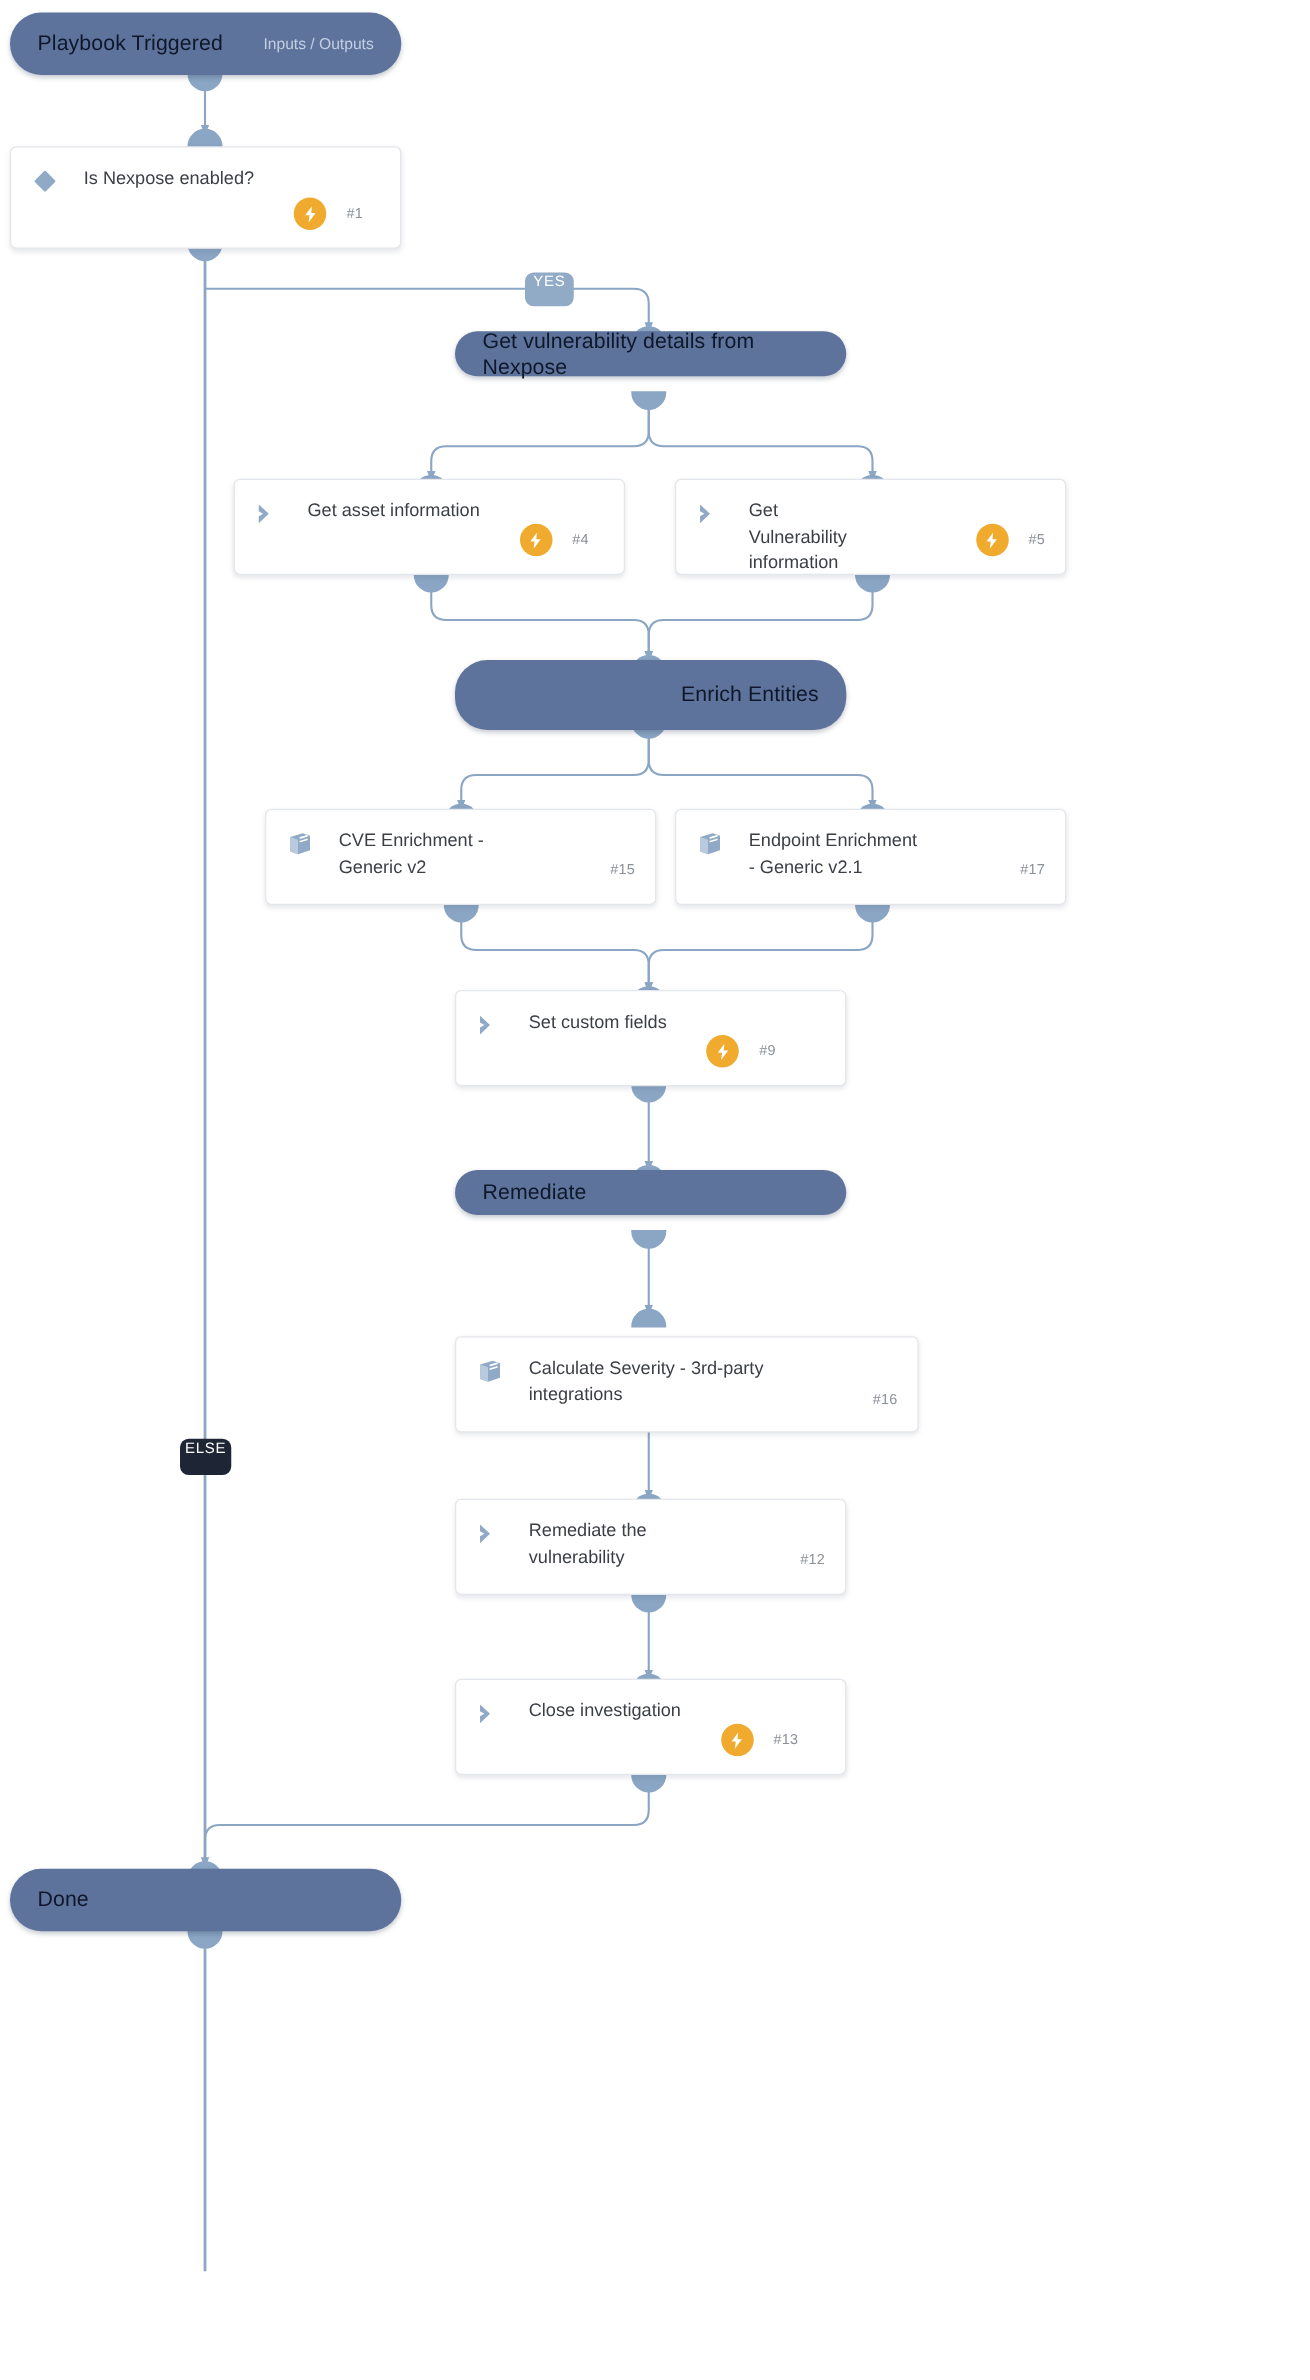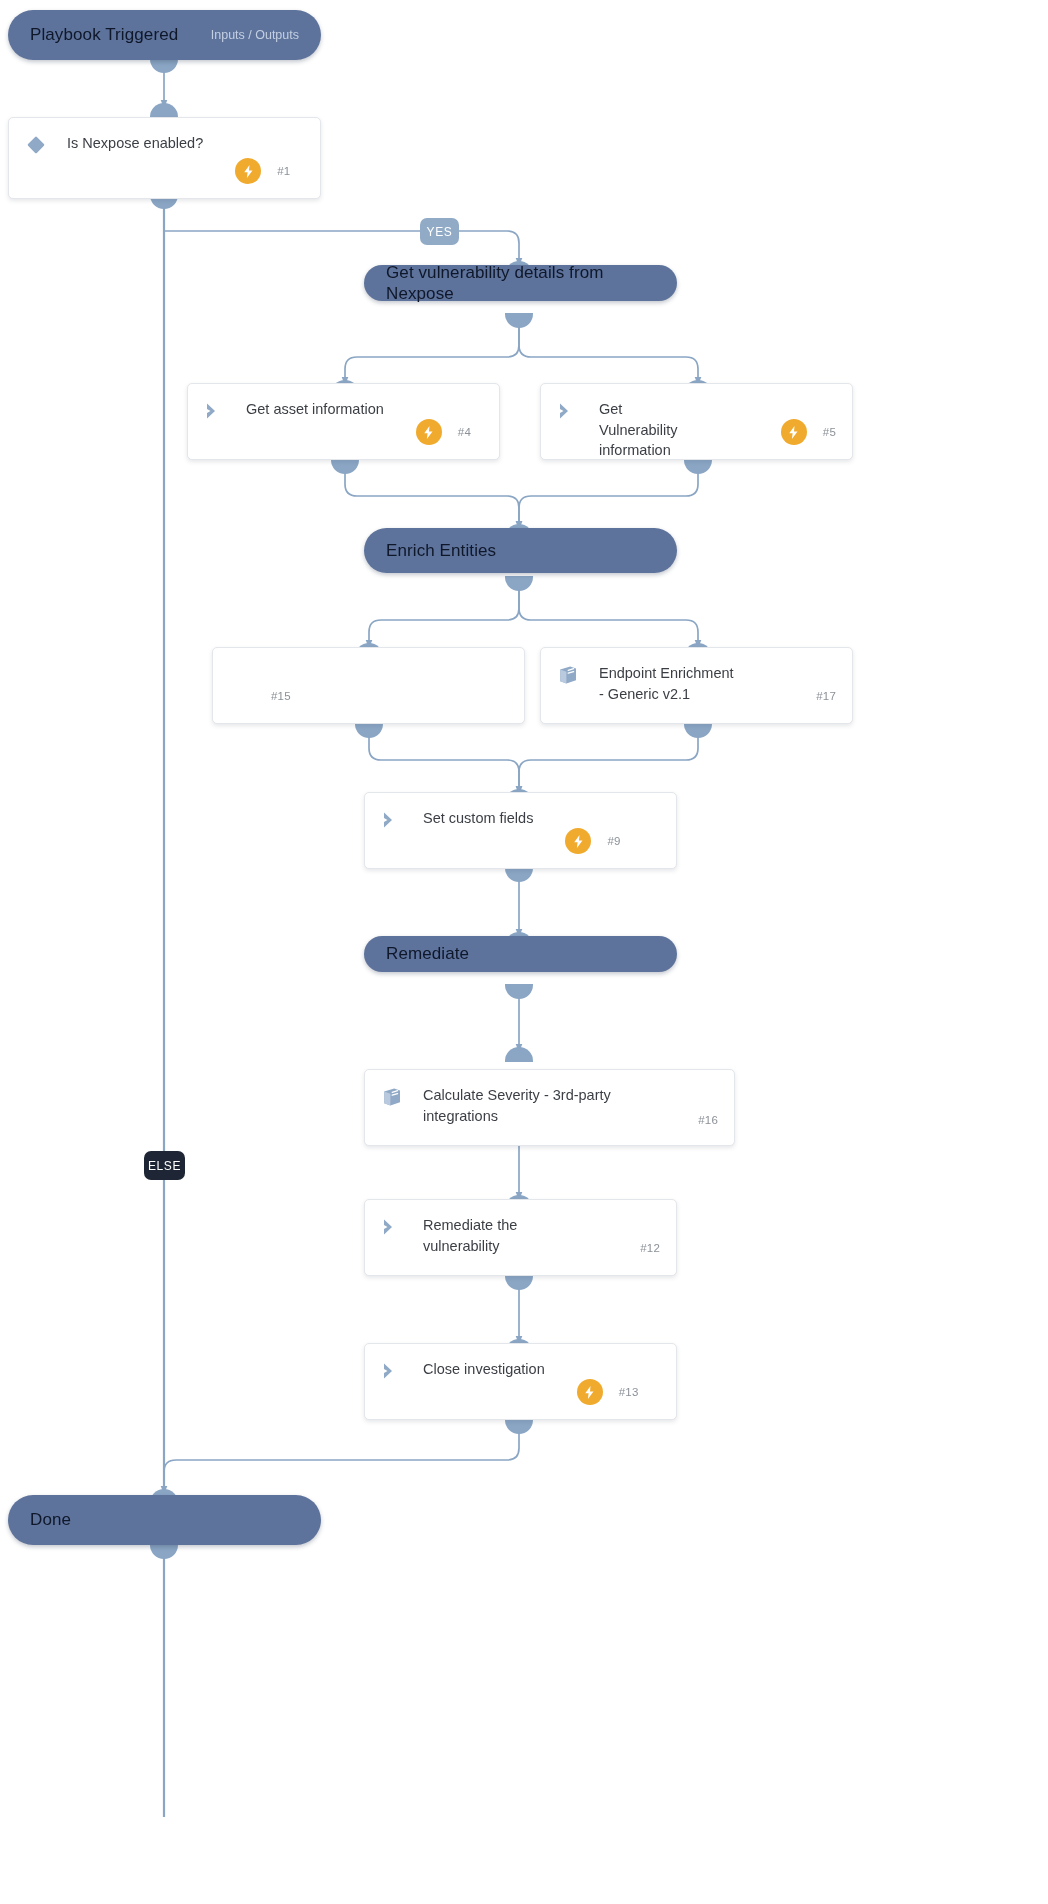--- a/index.html
+++ b/index.html
@@ -115,21 +115,20 @@
     font-size: 11.5px;
     color: #8b9198;
     letter-spacing: 0.2px;
   }
 
   
   .branch-label {
     position: absolute;
     border-radius: 7px;
     display: flex;
-    align-items: center;
     justify-content: center;
     font-size: 12px;
     letter-spacing: 0.6px;
     color: #ffffff;
     box-sizing: border-box;
   }
   .branch-yes { background: #91aac6; }
   .branch-else { background: #1e2635; }
 
   
@@ -293,82 +292,93 @@
     <div class="card-bottom">
       <span class="bolt">
         <svg width="15" height="15" viewBox="0 0 24 24" aria-hidden="true">
           <path d="M13.6 1.6 L5.2 13.2 L10.6 13.2 L9.4 22.4 L18.4 10.2 L12.8 10.2 Z" fill="#ffffff"></path>
         </svg>
       </span>
       <span class="card-num">#5</span>
     </div>
   </div>
 
-  <div class="node pill" style="left:364px; top:528px; width:313px; height:45px; padding:0 22px;">
+  <div class="node pill" style="left:364px; top:528px; width:313px; height:56px; padding:0 22px;justify-content:flex-end;">
     <span class="pill-title">Enrich Entities</span>
   </div>
 
   <div class="node card" style="left:212px; top:647px; width:313px; height:77px;">
-    <div class="card-bottom">
-      <span class="bolt-spacer"></span>
-      <span class="card-num">#15</span>
-    </div>
-  </div>
-
-  <div class="node card" style="left:540px; top:647px; width:313px; height:77px;">
     <div class="card-top">
       <span class="card-icon">
         <svg width="22" height="20" viewBox="0 0 22 20" aria-hidden="true">
           <path d="M3.2 4.6 L13.2 1.6 L19 3.6 L19 15.2 L9.4 18.4 L3.2 16.2 Z" fill="#8fa9c6"></path>
           <path d="M3.2 4.6 L9.4 6.8 L9.4 18.4 L3.2 16.2 Z" fill="#b9cade"></path>
           <path d="M11.2 5.3 L16.6 3.7" stroke="#ffffff" stroke-width="1.3" fill="none" stroke-linecap="round"></path>
           <path d="M11.2 8.2 L16.6 6.6" stroke="#ffffff" stroke-width="1.3" fill="none" stroke-linecap="round"></path>
         </svg>
       </span>
-      <span class="card-title">Endpoint Enrichment - Generic v2.1</span>
+      <span class="card-title">CVE Enrichment - Generic v2</span>
     </div>
     <div class="card-bottom">
       <span class="bolt-spacer"></span>
-      <span class="card-num">#17</span>
-    </div>
-  </div>
-
-  <div class="node card" style="left:364px; top:792px; width:313px; height:77px;">
-    <div class="card-top">
-      <span class="card-icon">
-        <svg width="20" height="18" viewBox="0 0 20 18" aria-hidden="true">
-          <path d="M3 1.5 L11 9 L3 16.5 L3 11 L6.5 9 L3 7 Z" fill="#8fa9c6"></path>
-        </svg>
-      </span>
-      <span class="card-title">Set custom fields</span>
-    </div>
-    <div class="card-bottom">
-      <span class="bolt">
-        <svg width="15" height="15" viewBox="0 0 24 24" aria-hidden="true">
-          <path d="M13.6 1.6 L5.2 13.2 L10.6 13.2 L9.4 22.4 L18.4 10.2 L12.8 10.2 Z" fill="#ffffff"></path>
-        </svg>
-      </span>
-      <span class="card-num">#9</span>
-    </div>
-  </div>
-
-  <div class="node pill" style="left:364px; top:936px; width:313px; height:36px; padding:0 22px;">
-    <span class="pill-title">Remediate</span>
-  </div>
-
-  <div class="node card" style="left:364px; top:1051px; width:371px; height:77px;margin-top:18px;">
+      <span class="card-num">#15</span>
+    </div>
+  </div>
+
+  <div class="node card" style="left:540px; top:647px; width:313px; height:77px;">
     <div class="card-top">
       <span class="card-icon">
         <svg width="22" height="20" viewBox="0 0 22 20" aria-hidden="true">
           <path d="M3.2 4.6 L13.2 1.6 L19 3.6 L19 15.2 L9.4 18.4 L3.2 16.2 Z" fill="#8fa9c6"></path>
           <path d="M3.2 4.6 L9.4 6.8 L9.4 18.4 L3.2 16.2 Z" fill="#b9cade"></path>
           <path d="M11.2 5.3 L16.6 3.7" stroke="#ffffff" stroke-width="1.3" fill="none" stroke-linecap="round"></path>
           <path d="M11.2 8.2 L16.6 6.6" stroke="#ffffff" stroke-width="1.3" fill="none" stroke-linecap="round"></path>
         </svg>
       </span>
+      <span class="card-title">Endpoint Enrichment - Generic v2.1</span>
+    </div>
+    <div class="card-bottom">
+      <span class="bolt-spacer"></span>
+      <span class="card-num">#17</span>
+    </div>
+  </div>
+
+  <div class="node card" style="left:364px; top:792px; width:313px; height:77px;">
+    <div class="card-top">
+      <span class="card-icon">
+        <svg width="20" height="18" viewBox="0 0 20 18" aria-hidden="true">
+          <path d="M3 1.5 L11 9 L3 16.5 L3 11 L6.5 9 L3 7 Z" fill="#8fa9c6"></path>
+        </svg>
+      </span>
+      <span class="card-title">Set custom fields</span>
+    </div>
+    <div class="card-bottom">
+      <span class="bolt">
+        <svg width="15" height="15" viewBox="0 0 24 24" aria-hidden="true">
+          <path d="M13.6 1.6 L5.2 13.2 L10.6 13.2 L9.4 22.4 L18.4 10.2 L12.8 10.2 Z" fill="#ffffff"></path>
+        </svg>
+      </span>
+      <span class="card-num">#9</span>
+    </div>
+  </div>
+
+  <div class="node pill" style="left:364px; top:936px; width:313px; height:36px; padding:0 22px;">
+    <span class="pill-title">Remediate</span>
+  </div>
+
+  <div class="node card" style="left:364px; top:1051px; width:371px; height:77px;margin-top:18px;">
+    <div class="card-top">
+      <span class="card-icon">
+        <svg width="22" height="20" viewBox="0 0 22 20" aria-hidden="true">
+          <path d="M3.2 4.6 L13.2 1.6 L19 3.6 L19 15.2 L9.4 18.4 L3.2 16.2 Z" fill="#8fa9c6"></path>
+          <path d="M3.2 4.6 L9.4 6.8 L9.4 18.4 L3.2 16.2 Z" fill="#b9cade"></path>
+          <path d="M11.2 5.3 L16.6 3.7" stroke="#ffffff" stroke-width="1.3" fill="none" stroke-linecap="round"></path>
+          <path d="M11.2 8.2 L16.6 6.6" stroke="#ffffff" stroke-width="1.3" fill="none" stroke-linecap="round"></path>
+        </svg>
+      </span>
       <span class="card-title">Calculate Severity - 3rd-party integrations</span>
     </div>
     <div class="card-bottom" style="padding-bottom:10px;">
       <span class="bolt-spacer" style="height:18px;"></span>
       <span class="card-num">#16</span>
     </div>
   </div>
 
   <div class="node card" style="left:364px; top:1199px; width:313px; height:77px;">
     <div class="card-top">

